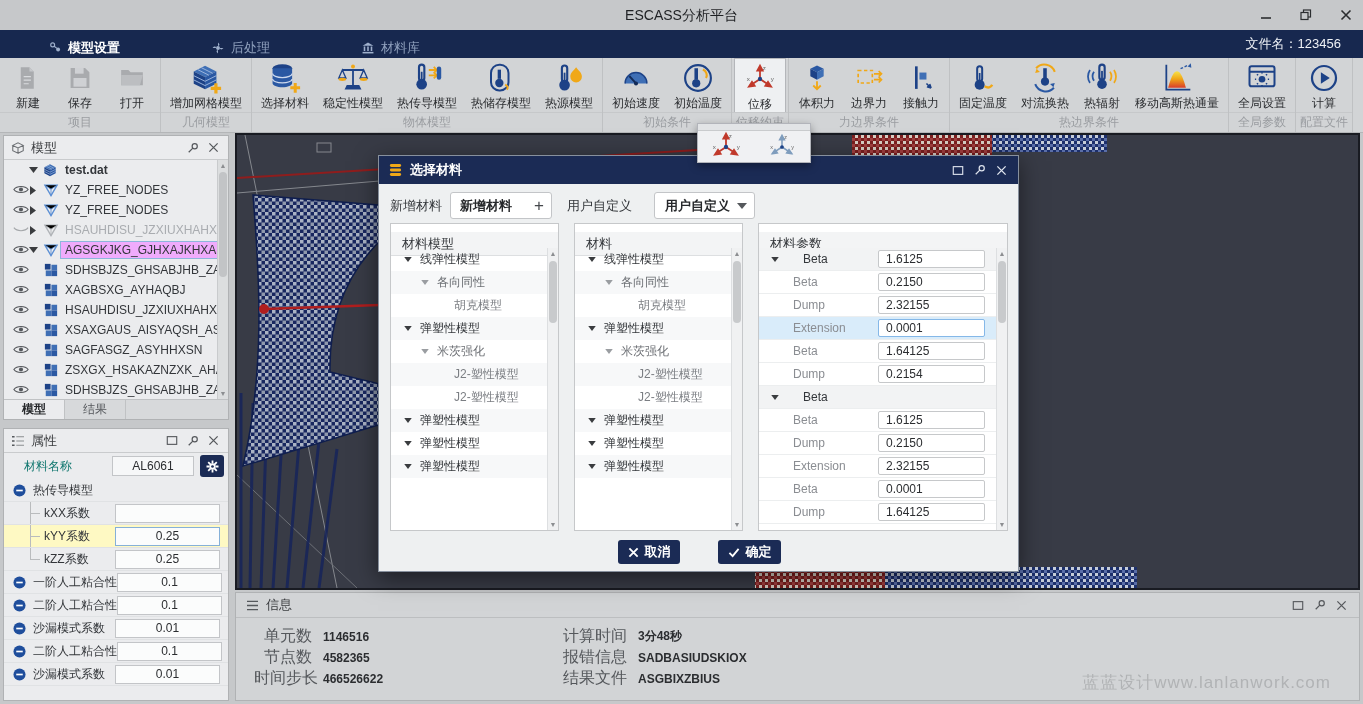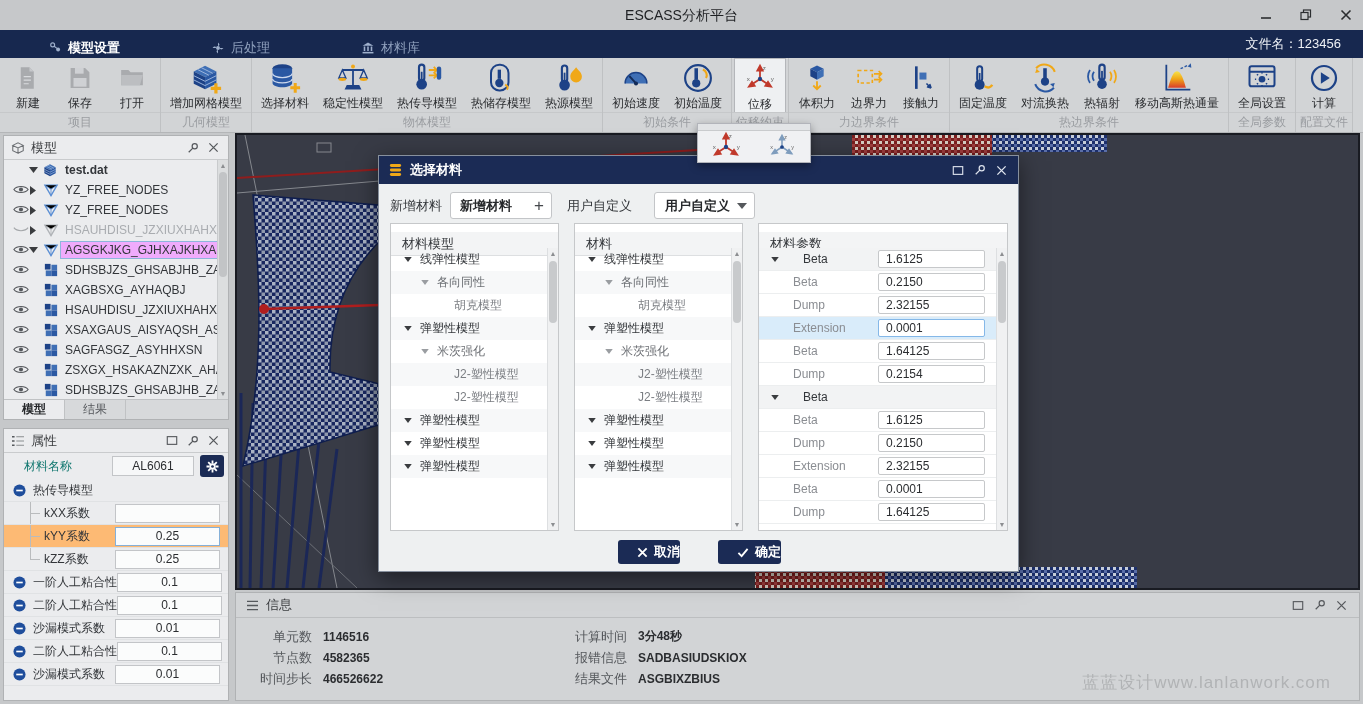--- a/index.html
+++ b/index.html
@@ -69,31 +69,31 @@
   .gear-btn { width:24px; height:22px; background:#1b2b55; border-radius:3px; display:flex; align-items:center; justify-content:center; }
   .prop-row { height:23px; display:flex; align-items:center; position:relative; border-bottom:1px solid #e0e2e4; }
   .prop-row .minus { margin-left:9px; }
   .prop-row .lb { flex:1 1 auto; font-size:12px; color:#33363a; margin-left:7px; white-space:nowrap; }
   .prop-row.child .lb { margin-left:0; }
   .prop-row.child { padding-left:40px; }
   .prop-row.child::before { content:""; position:absolute; left:26px; top:0; bottom:0; width:1px; background:#b9bbbd; }
   .prop-row.child::after { content:""; position:absolute; left:26px; top:50%; width:10px; height:1px; background:#b9bbbd; }
   .prop-row.child.last::before { bottom:50%; }
   .prop-row input { width:105px; height:19px; margin-right:8px; background:#fbfcfc; border:1px solid #c3c5c8; font-size:12px; text-align:center; color:#2b2d30; font-family:inherit; }
-  .prop-row.selected { background:#fdba74; }
+  .prop-row.selected { background:#fef9c3; }
   .prop-row.selected input { border-color:#85b0d8; }
 
   
   .viewport { position:absolute; left:235px; top:133px; width:1125px; height:457px; background:#383b46; border:2px solid #191b22; }
 
   
   .info-panel { left:235px; top:592px; width:1125px; height:109px; background:#d2d4d6; }
   .info-head { height:25px; display:flex; align-items:center; gap:7px; padding:0 10px; border-bottom:1px solid #bcbec0; }
   .info-grid { position:absolute; left:18px; top:33px; display:grid; grid-template-columns:58px 155px 150px auto; grid-auto-rows:21px; column-gap:5px; align-items:center; }
-  .info-lb { text-align:right; color:#55585c; font-size:13px; white-space:nowrap; }
+  .info-lb { text-align:right; color:#55585c; font-size:16px; white-space:nowrap; }
   .info-val { color:#2b2d30; font-size:12px; font-weight:bold; padding-left:6px; white-space:nowrap; }
   .watermark { position:absolute; right:28px; bottom:6px; font-size:17px; color:#b1b3b5; letter-spacing:1px; }
 
   
   .dialog { position:absolute; left:378px; top:155px; width:641px; height:417px; background:#eef0f1; border:1px solid #87909d; box-shadow:0 6px 22px rgba(0,0,0,.5); z-index:20; }
   .dlg-head { height:28px; background:#1b2b55; display:flex; align-items:center; gap:7px; padding:0 9px; }
   .dlg-title { color:#fff; font-size:13px; font-weight:bold; flex:1 1 auto; }
   .dlg-head .ph-ctrl svg * { stroke:#dfe4ee; fill:none; }
   .dlg-toprow { position:absolute; left:11px; top:36px; height:27px; display:flex; align-items:center; }
   .dlg-lb { font-size:13px; color:#33363a; margin-right:8px; }
@@ -110,21 +110,21 @@
   .col-scroll .vs-thumb { top:13px; height:62px; background:#c8cacc; }
   .mt-row { height:23px; display:flex; align-items:center; font-size:12px; color:#44474b; }
   .mt-row:nth-child(even) { background:#f7f8f9; }
   .mt-caret { width:12px; display:flex; justify-content:center; margin-right:6px; }
   .pr-row { height:23px; display:flex; align-items:center; font-size:12px; color:#44474b; border-bottom:1px solid #eceeef;gap:16px; }
   .pr-row.group { background:#f2f3f4; color:#33363a; }
   .pr-row .pr-lb { flex:1 1 auto; white-space:nowrap; }
   .pr-row input { width:107px; height:18px; margin-right:11px; background:#fff; border:1px solid #c6c8ca; border-radius:2px; font-size:12px; padding-left:7px; color:#2b2d30; font-family:inherit; }
   .pr-row.selected { background:#d9ecfa; }
   .pr-row.selected input { border-color:#85b8e8; }
-  .dlg-btn { position:absolute; top:384px; height:24px; background:#1b2b55; border-radius:3px; color:#fff; font-size:13px; font-weight:bold; display:flex; align-items:center; justify-content:flex-end; gap:6px; cursor:default; }
+  .dlg-btn { position:absolute; top:384px; height:24px; background:#1b2b55; border-radius:3px; color:#fff; font-size:13px; font-weight:bold; display:flex; align-items:center; justify-content:center; gap:6px; cursor:default; }
   .dlg-btn svg { display:block; }
 </style>
 </head>
 <body>
 
 <div class="titlebar">
   <div class="title">ESCASS分析平台</div>
   <div class="win-ctrls">
     <span class="wbtn">
         <svg width="12" height="12" viewBox="0 0 12 12">

